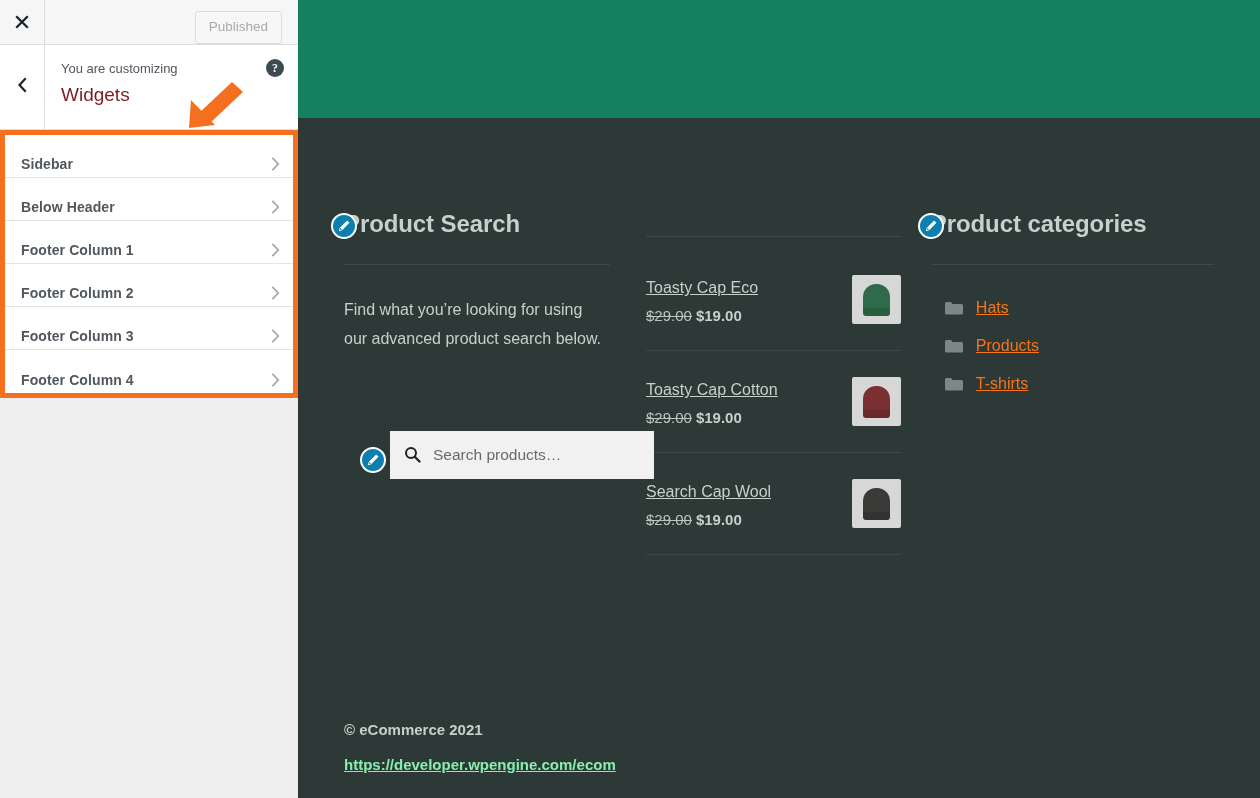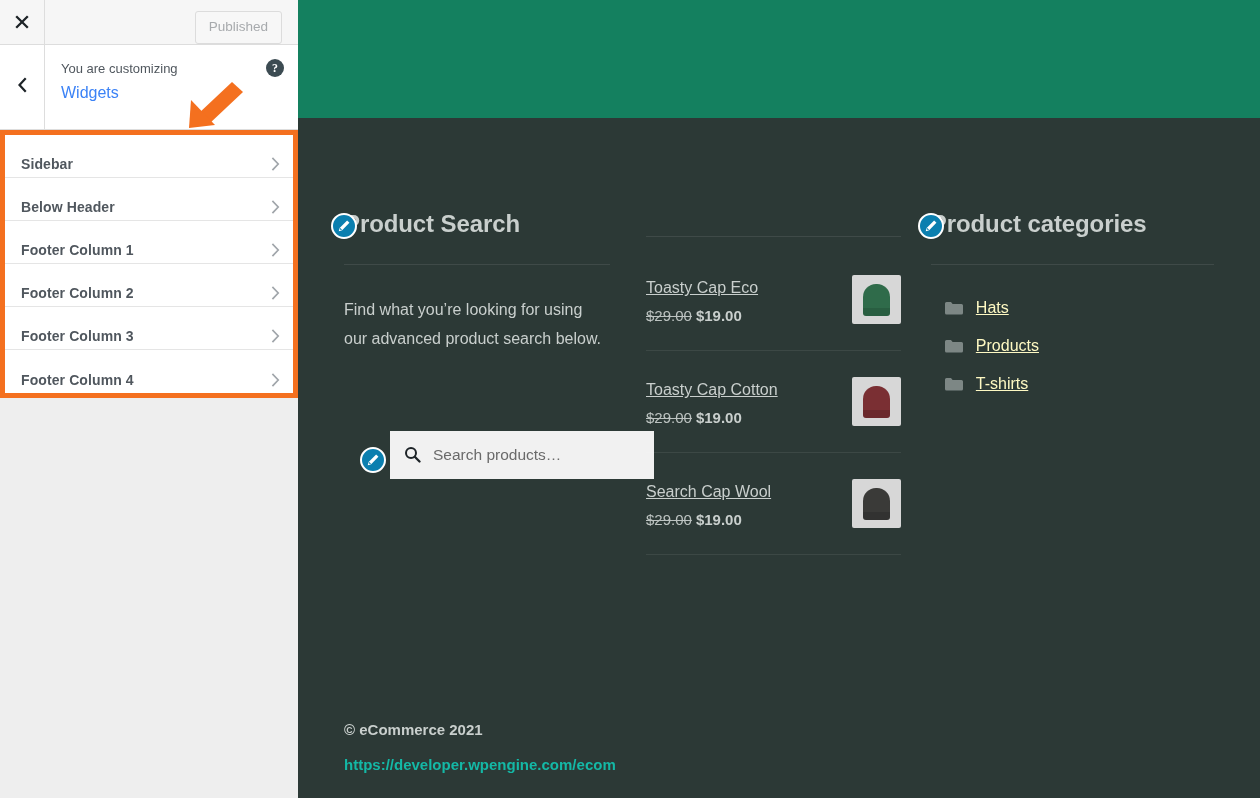--- a/index.html
+++ b/index.html
@@ -48,21 +48,21 @@
     border-right: 1px solid #dddddd; cursor: pointer;
   }
   .cz-title-area {
     flex: 1; padding: 14px 14px 0 16px; position: relative;
   }
   .cz-kicker {
     font-size: 13px; color: #50575e; line-height: 1.5;
     font-family: "Liberation Sans", sans-serif;
   }
   .cz-title {
-    font-size: 16px; color: #3b82f6; font-weight: 400; line-height: 1.4;
+    font-size: 19px; color: #7f1d1d; font-weight: 400; line-height: 1.4;
     margin-top: 3px; font-family: "Liberation Sans", sans-serif;
   }
   .cz-help {
     position: absolute; top: 14px; right: 14px;
     width: 18px; height: 18px; border-radius: 50%;
     background: #3c4b52; color: #ffffff;
     font-size: 12px; font-weight: bold; line-height: 18px;
     text-align: center; cursor: pointer;
     font-family: "Liberation Serif", serif;
   }
@@ -184,31 +184,31 @@
     background: rgba(0,0,0,0.12);
   }
 
   
   .catlist { margin-top: 24px; }
   .catrow {
     display: flex; align-items: center; padding: 10px 0 10px 14px;
   }
   .catrow .folder { margin-right: 13px; display: flex; align-items: center; }
   .catname {
-    font-size: 16px; color: #fef9c3; text-decoration: underline; cursor: pointer;
+    font-size: 16px; color: #f97316; text-decoration: underline; cursor: pointer;
   }
 
   
   .pv-footer {
     position: absolute; left: 46px; bottom: 24px;
   }
   .f-copy { font-size: 15px; color: #c9cfcd; line-height: 1.6; font-weight: bold; }
   .f-link {
     display: inline-block; margin-top: 14px;
-    font-size: 15px; color: #14b8a6; 
+    font-size: 15px; color: #86efac; text-decoration: underline;
     cursor: pointer; font-weight: bold;
   }
 </style>
 </head>
 <body>
 
 <div class="screen">
 
   <div class="customizer">
 

